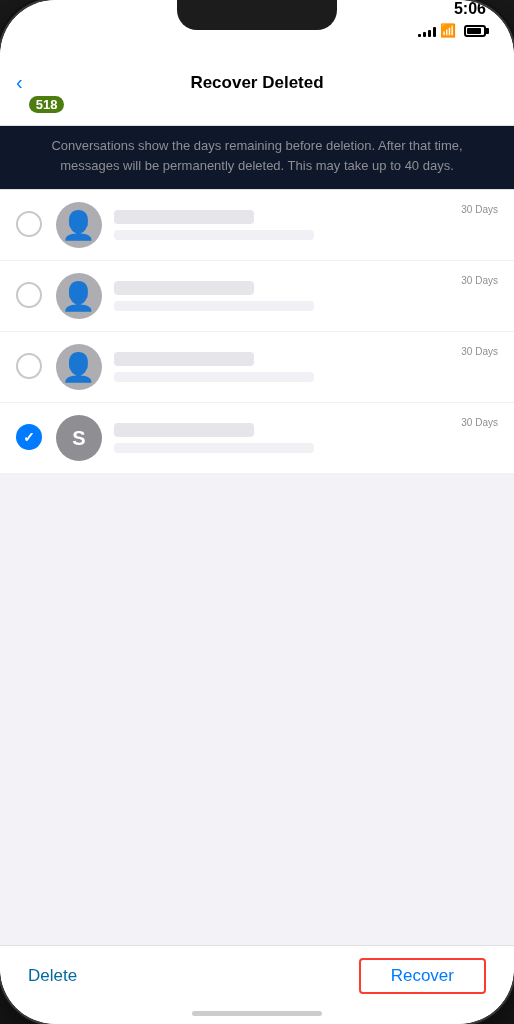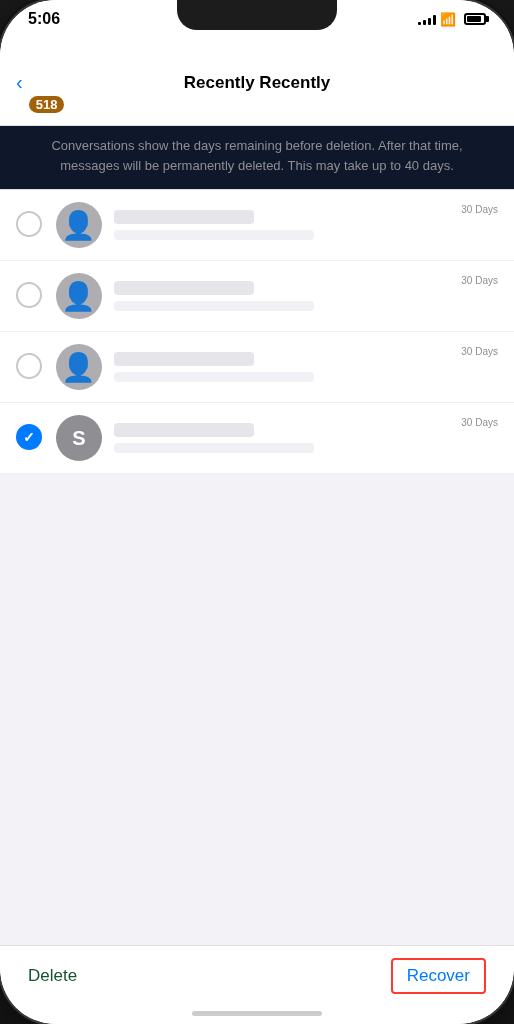--- a/index.html
+++ b/index.html
@@ -41,26 +41,27 @@
       height: 30px;
       background: #1c1c1c;
       border-radius: 0 0 20px 20px;
       z-index: 100;
     }
 
     
     .status-bar {
       height: 44px;
       display: flex;
-      align-items: center;
+      align-items: flex-end;
       justify-content: space-between;
       padding: 0 28px 6px;
       background: white;
       position: relative;
       z-index: 10;
+      flex-direction: column;
     }
 
     .status-time {
       font-size: 16px;
       font-weight: 600;
       color: #000;
     }
 
     .status-icons {
       display: flex;
@@ -135,21 +136,21 @@
       cursor: pointer;
     }
 
     .back-chevron {
       font-size: 20px;
       color: #007AFF;
       margin-right: 2px;
     }
 
     .back-badge {
-      background: #a16207;
+      background: #4d7c0f;
       color: white;
       border-radius: 12px;
       padding: 1px 7px;
       font-size: 13px;
       font-weight: 600;
       min-width: 28px;
       margin-top: 44px;
     }
 
     .nav-title {
@@ -279,35 +280,35 @@
       right: 0;
       background: white;
       border-top: 1px solid #e0e0e0;
       padding: 12px 28px 30px;
       display: flex;
       justify-content: space-between;
       align-items: center;
     }
 
     .delete-btn {
-      color: #14532d;
+      color: #0369a1;
       font-size: 17px;
       cursor: pointer;
       background: none;
       border: none;
     }
 
     .recover-btn {
       color: #007AFF;
       font-size: 17px;
       cursor: pointer;
       background: none;
       border: none;
       border: 2px solid #ff3b30;
-      padding: 6px 14px;
+      padding: 6px 30px;
       border-radius: 4px;
     }
 
     
     .home-indicator {
       position: absolute;
       bottom: 8px;
       left: 50%;
       transform: translateX(-50%);
       width: 130px;
@@ -339,21 +340,21 @@
           <div class="battery-fill"></div>
         </div>
       </div>
     </div>
 
     <div class="nav-bar" style="position:relative;">
       <div class="back-btn">
         <span class="back-chevron">‹</span>
         <span class="back-badge">518</span>
       </div>
-      <span class="nav-title">Recently Recently</span>
+      <span class="nav-title">Recover Deleted</span>
     </div>
 
     <div class="info-text">Conversations show the days remaining before deletion. After that time, messages will be permanently deleted. This may take up to 40 days.</div>
 
     <div class="conversation-list">
 
       <div class="conversation-item">
         <div class="checkbox-container">
           <div class="checkbox-empty"></div>
         </div>

